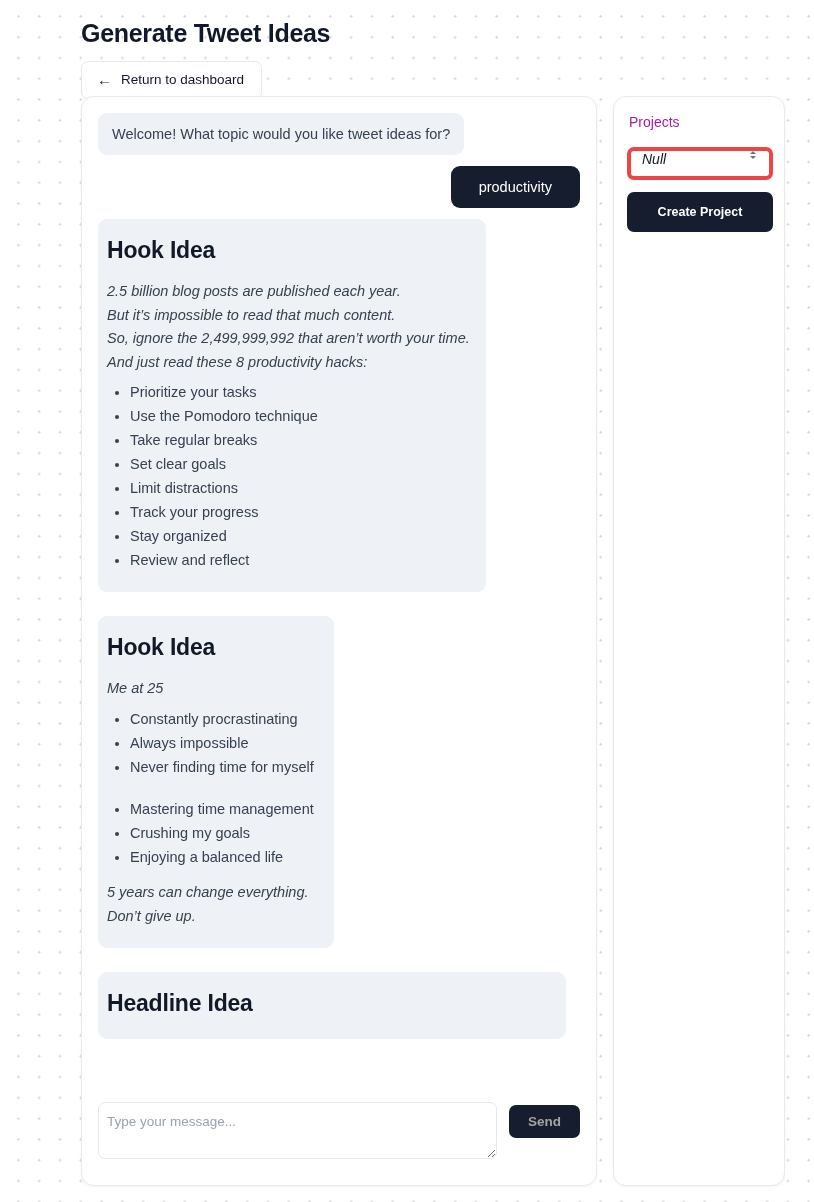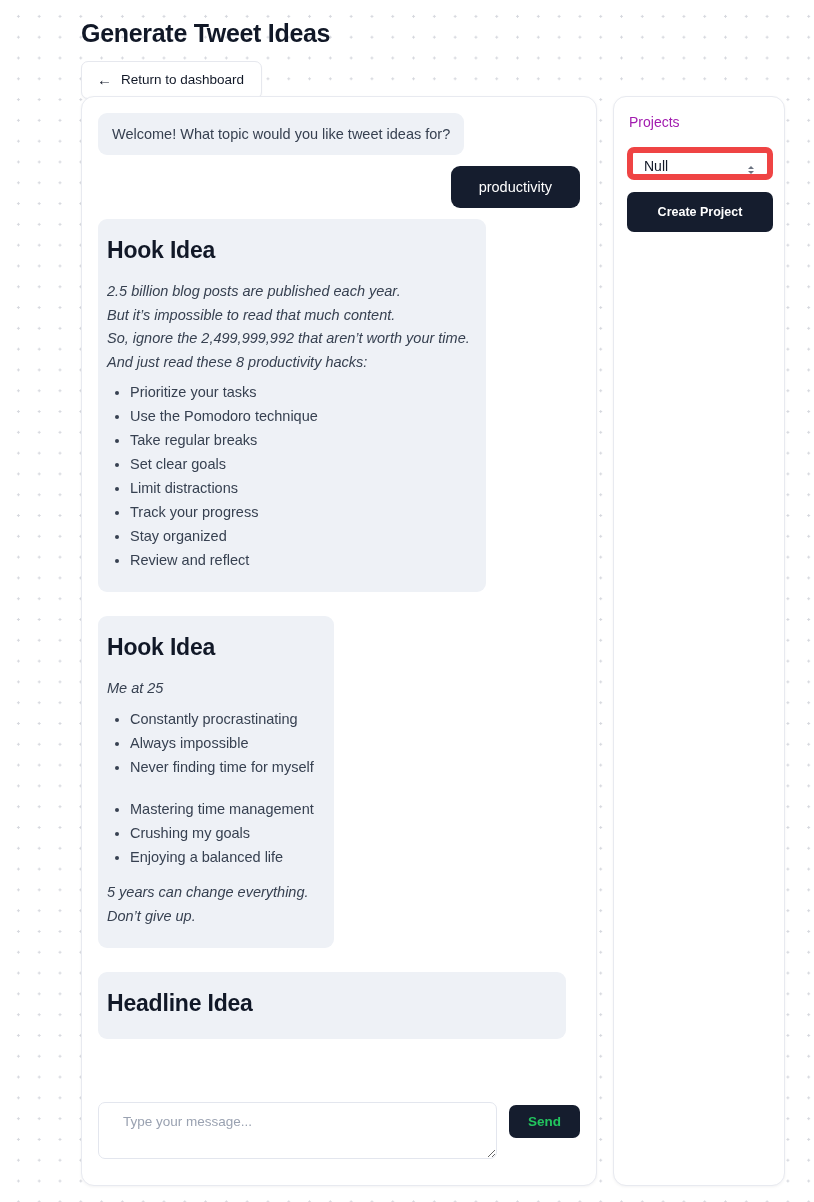--- a/index.html
+++ b/index.html
@@ -150,33 +150,33 @@
     display: flex;
     align-items: flex-start;
     gap: 12px;
     padding: 16px 16px 26px 16px;
   }
   .composer textarea {
     flex: 1;
     height: 57px;
     border: 1px solid #e3e6ee;
     border-radius: 7px;
-    padding: 10px 24px;
+    padding: 10px 8px;
     font-family: "Liberation Sans", sans-serif;
     font-size: 13.5px;
     color: #111827;
     resize: vertical;
     outline: none;
     background: #ffffff;
     line-height: 18px;
   }
   .composer textarea::placeholder { color: #9aa2b1; }
   .send-btn {
     background: #151d2e;
-    color: #22c55e;
+    color: #a3a3a3;
     border: none;
     border-radius: 7px;
     padding: 0 19px;
     height: 33px;
     font-size: 13.5px;
     font-weight: bold;
     font-family: "Liberation Sans", sans-serif;
     cursor: pointer;
     margin-top: 3px;
   }
@@ -185,30 +185,31 @@
   .side-title {
     font-size: 14px;
     color: #a21caf;
     margin: 2px 0 16px 2px;
     line-height: 18px;
   }
   .project-select {
     position: relative;
     width: 146px;
     height: 33px;
-    border: 6px solid #ef4444;
+    border: 4px solid #ef4444;
     border-radius: 7px;
     background: #ffffff;
     display: flex;
-    align-items: flex-end;
+    align-items: flex-start;
     padding: 0 11px;
     font-size: 14px;
     color: #111827;
     cursor: pointer;
     margin-bottom: 12px;
+    font-style: italic;
   }
   .project-select .sel-value { flex: 1; }
   .select-chevrons {
     display: flex; flex-direction: column;
     align-items: center; justify-content: center;
     gap: 2px; width: 10px;
   }
   .select-chevrons span {
     display: block;
     width: 0; height: 0;

